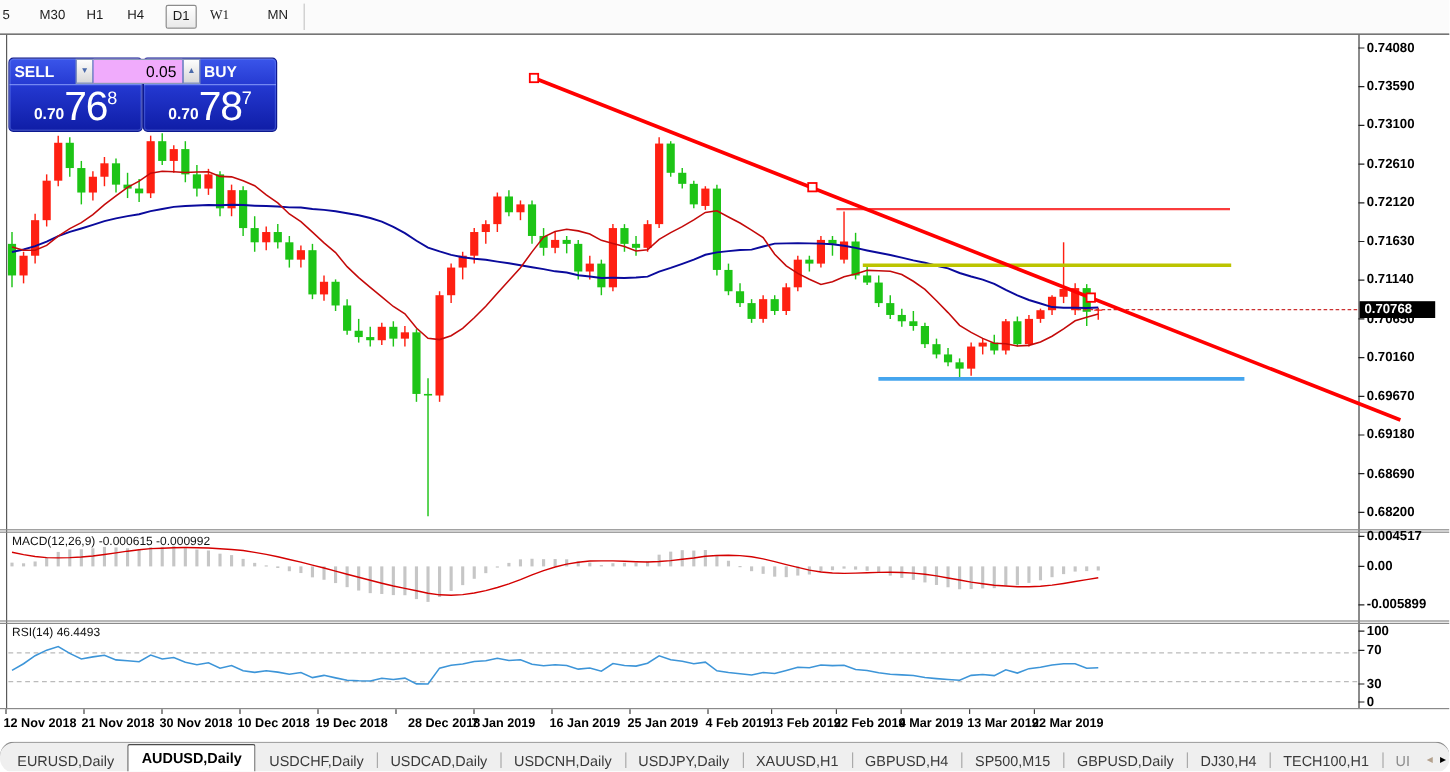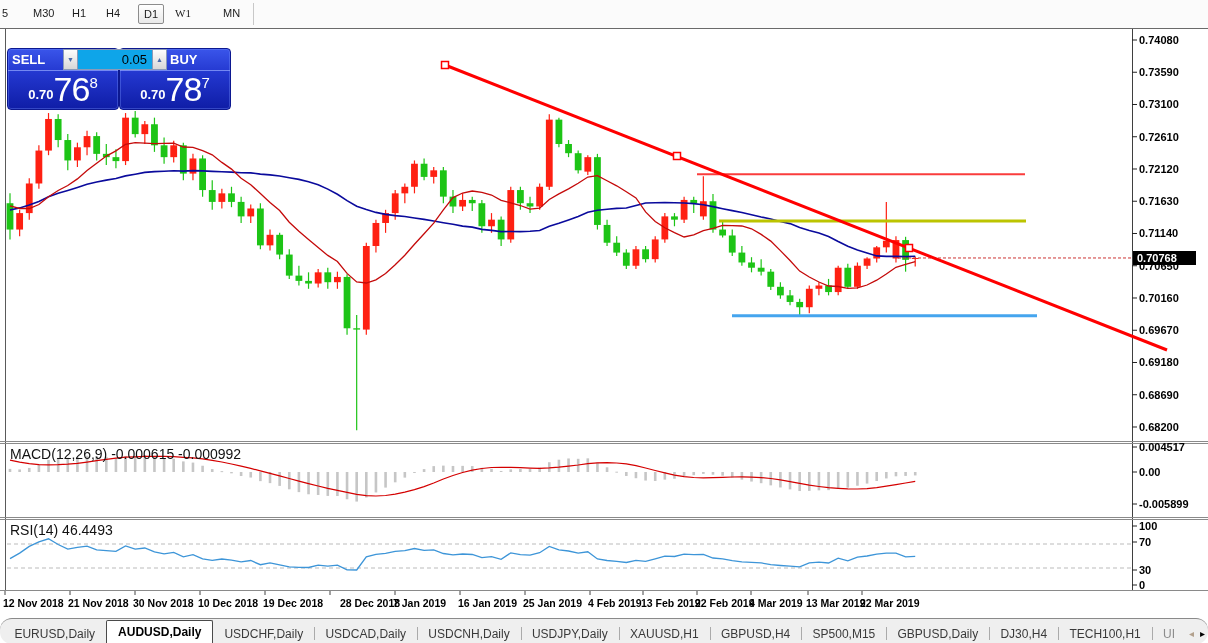--- a/index.html
+++ b/index.html
@@ -8,38 +8,38 @@
   .abs{position:absolute;}
   
   #toolbar{left:0;top:0;width:1208px;height:28px;background:#fbfbfb;border-bottom:1px solid #8f8f8f;}
   .tf{position:absolute;top:7px;font-size:11px;color:#1c1c1c;cursor:default;}
   .tf.active{top:4px;padding:3px 5px;border:1px solid #8c8c8c;background:linear-gradient(#ffffff,#e9e9e9);border-radius:2px;}
   .tbsep{position:absolute;top:3px;width:1px;height:22px;background:#c8c8c8;}
   
   .vline{width:1px;background:#5a5a5a;}
   .hline{height:1px;background:#6a6a6a;}
   
-  .paneltext{font-size:14px;color:#111;white-space:nowrap;z-index:30;}
+  .paneltext{font-size:10px;color:#111;white-space:nowrap;z-index:30;}
   .axislabel{font-size:11px;font-weight:700;color:#000;white-space:nowrap;z-index:12;}
   .datelabel{font-size:10.5px;font-weight:600;color:#000;white-space:nowrap;z-index:12;}
   #pricetag{background:#000;color:#fff;font-size:11px;font-weight:700;line-height:14px;padding:0 0 0 4px;width:59px;height:14px;z-index:31;}
   
   .tp-box{position:absolute;width:110px;height:60px;border-radius:4px;z-index:40;
           background:linear-gradient(#3a55ea 0%,#2337cf 40%,#0f1da6 100%);
           border:1px solid #0c1890;box-shadow:inset 0 0 0 1px rgba(120,150,255,.35);}
   .tp-btnrow{position:absolute;left:0;top:0;width:100%;height:21px;border-bottom:1px solid rgba(150,170,255,.7);}
   .tp-btnrow span{display:block;width:56px;color:#fff;font-size:13px;font-weight:700;line-height:21px;}
   .tp-price{position:absolute;left:0;top:21px;width:100%;height:38px;display:flex;align-items:center;justify-content:center;color:#fff;}
   .tp-small{font-size:13px;font-weight:700;margin-top:10px;}
   .tp-big{font-size:34px;font-weight:400;letter-spacing:-1px;line-height:34px;}
   .tp-sup{font-size:15px;font-weight:400;margin-top:-14px;}
   #spinner{left:63px;top:49px;width:104px;height:21px;z-index:45;display:flex;}
   .spin-btn{width:15px;height:21px;background:linear-gradient(#fdfdfd,#d7d7d7);border:1px solid #8a9ab8;box-sizing:border-box;
             color:#4a6aaa;font-size:7px;line-height:19px;text-align:center;cursor:default;}
-  #volfield{width:74px;height:21px;background:#0ea5e9;border-top:1px solid #8a9ab8;border-bottom:1px solid #8a9ab8;box-sizing:border-box;
+  #volfield{width:74px;height:21px;background:#f0abfc;border-top:1px solid #8a9ab8;border-bottom:1px solid #8a9ab8;box-sizing:border-box;
             font-size:13px;color:#000;text-align:right;padding:2px 5px 0 0;}
   
   #charttitle{left:10px;top:33px;z-index:30;font-size:11.5px;color:#000;}
   #charttitle .sym{font-weight:700;}
   #charttitle .tri{display:inline-block;font-size:8px;vertical-align:2px;margin-right:6px;}
   
   #tabstrip{left:0;top:618px;width:1208px;height:25px;background:#efefef;border-top:1px solid #8a8a8a;display:flex;align-items:flex-end;z-index:20;border-radius:12px;}
   .tab{height:20px;line-height:20px;padding:0 11px;font-size:12px;color:#3a3a3a;white-space:nowrap;cursor:default;}
   .tab.stub{width:14px;padding:0;}
   .tab.active{background:#fff;border:1px solid #4a4a4a;border-bottom:none;height:23px;line-height:23px;font-weight:700;color:#000;border-radius:2px 2px 0 0;}

